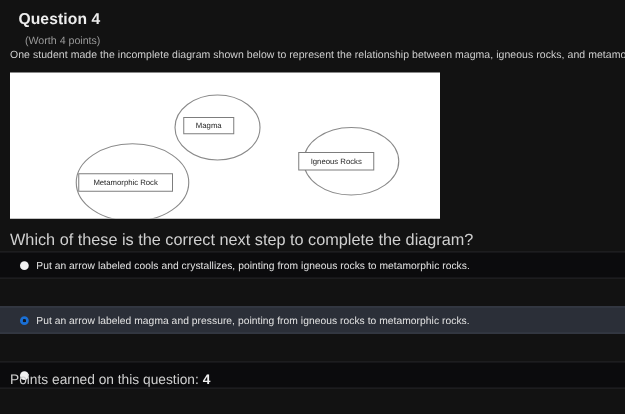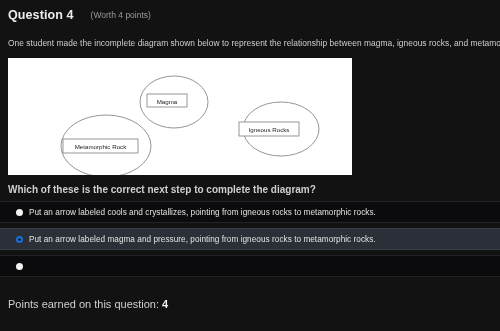--- a/index.html
+++ b/index.html
@@ -21,23 +21,24 @@
     position: relative;
     background: #121212;
   }
 
   
   .q-header {
     position: absolute;
     left: 8px;
     top: 8px;
     display: flex;
-    align-items: center;
+    align-items: flex-end;
     gap: 5px;
     white-space: nowrap;
+    flex-direction: column;
   }
   .q-title {
     font-size: 12.5px;
     font-weight: bold;
     color: #ededed;
     letter-spacing: .1px;
   }
   .q-worth {
     font-size: 8.5px;
     color: #9a9a9a;
@@ -86,38 +87,37 @@
     fill: #1c1c1c;
     text-anchor: middle;
     dominant-baseline: central;
   }
 
   
   .stem-text {
     position: absolute;
     left: 8px;
     top: 184px;
-    font-size: 10px;
+    font-size: 13px;
     color: #cfcfcf;
     white-space: nowrap;
-    font-weight: bold;
   }
 
   
   .options {
     position: absolute;
     left: 0;
     top: 201px;
     width: 500px;
   }
   .option-row {
     position: relative;
     width: 500px;
     height: 22px;
-    margin-bottom: 5px;
+    margin-bottom: 22px;
     background: #0b0b0d;
     border-top: 1px solid #232326;
     border-bottom: 1px solid #232326;
     display: flex;
     align-items: center;
     box-sizing: border-box;
   }
   .option-row.selected {
     background: #2b2f38;
     border-top-color: #393e48;

